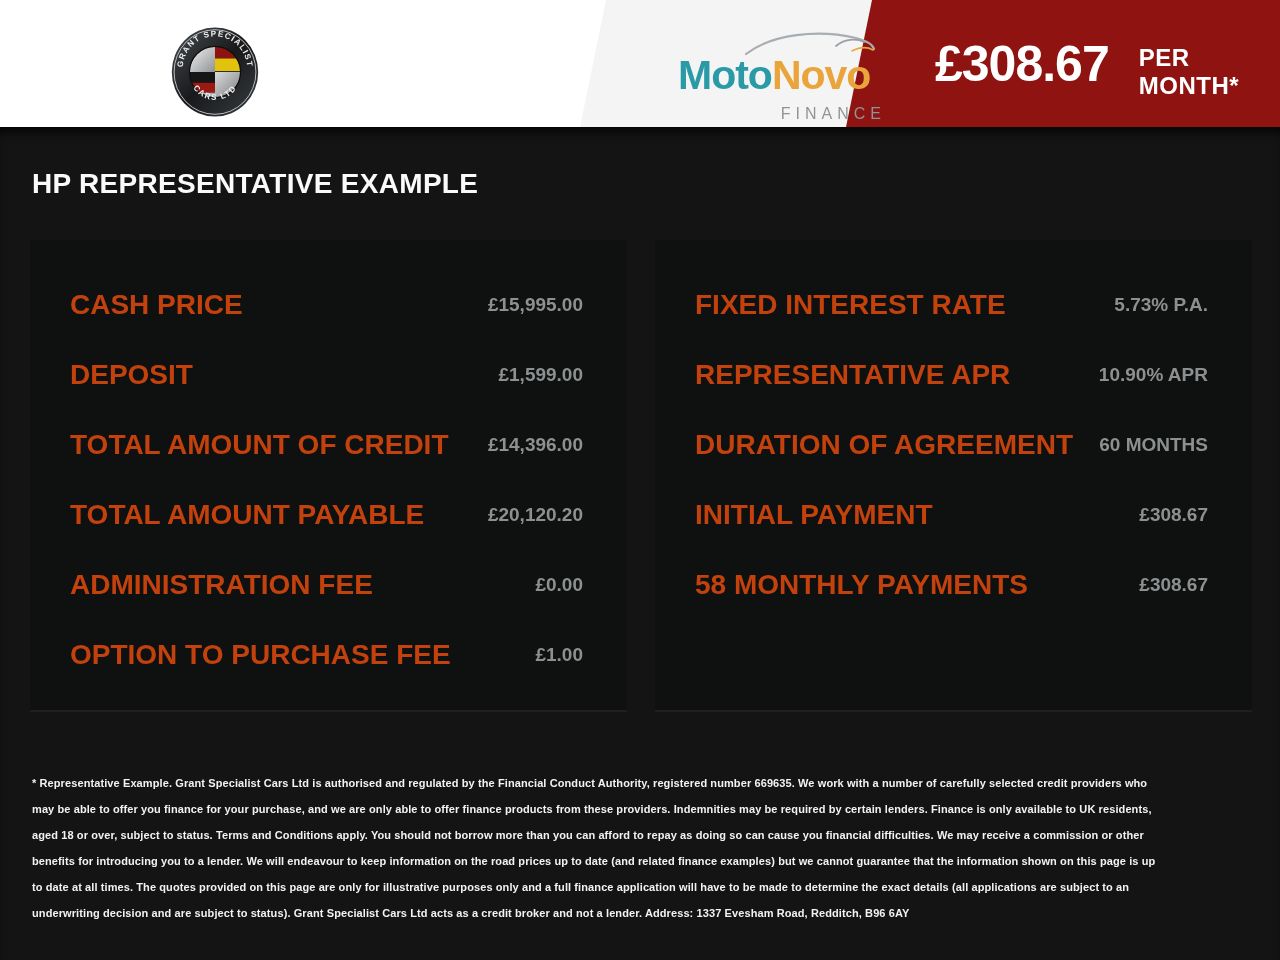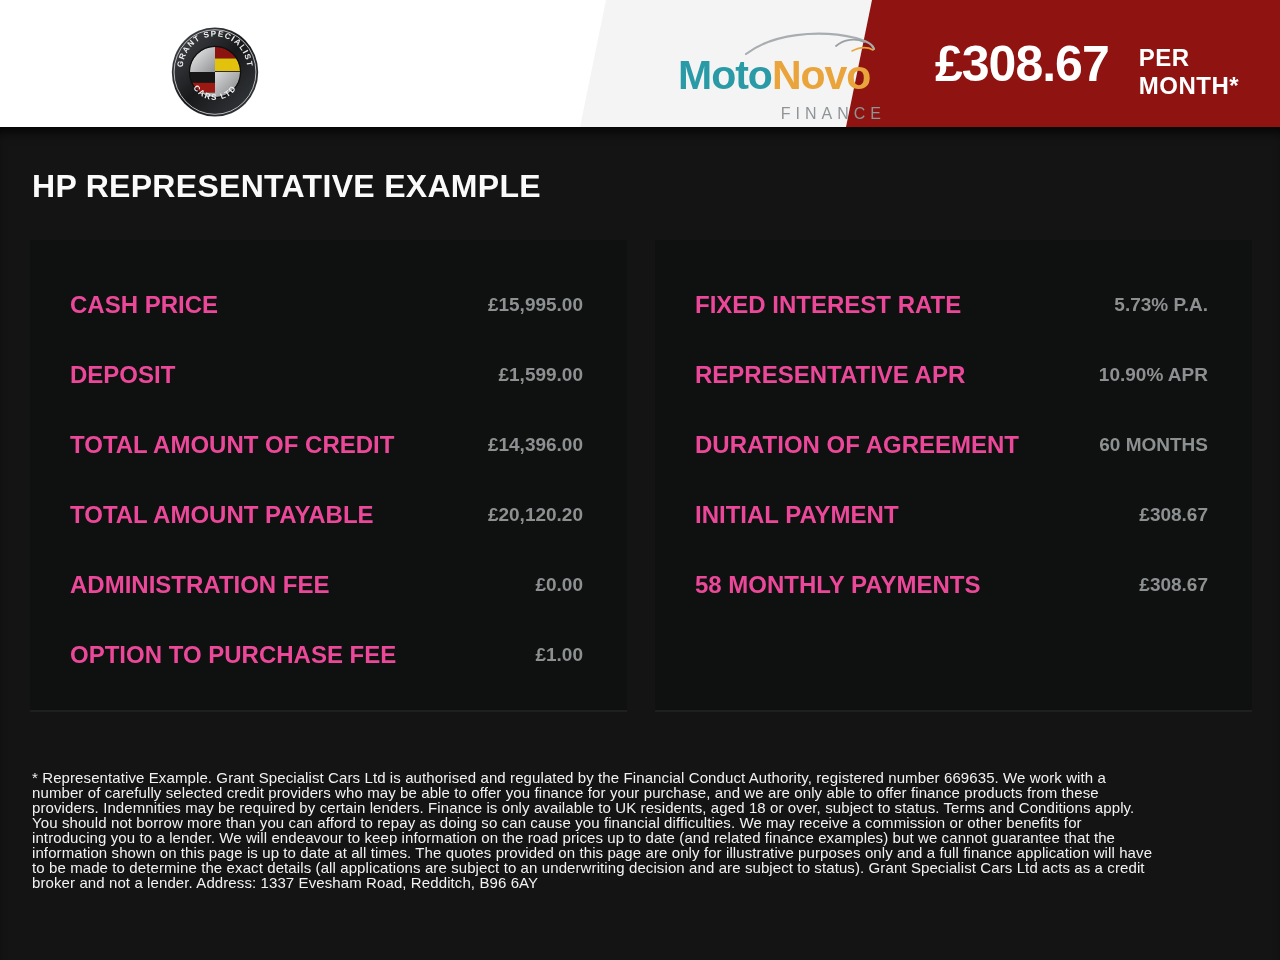--- a/index.html
+++ b/index.html
@@ -60,54 +60,54 @@
   
   .main {
     position:relative;
     width:1280px; height:833px;
     background:#141414;
     box-shadow: inset 0 10px 12px -6px rgba(0,0,0,0.9);
   }
   .page-title {
     position:absolute; left:32px; top:168px;
     transform:translateY(-127px);
-    color:#fafafa; font-size:32px; font-weight:bold; letter-spacing:0.3px;
+    color:#fafafa; font-size:28px; font-weight:bold; letter-spacing:0.3px;
   }
 
   .panels {
     position:absolute; top:113px; 
     left:30px; width:1222px;
     display:flex; gap:28px;
   }
   .panel {
     width:597px; height:470px;
     background:#0f1010;
     box-shadow:0 2px 0 rgba(255,255,255,0.05);
     padding:30px 44px 20px 40px;
     display:flex; flex-direction:column;
   }
   .row {
     height:70px;
     display:flex; align-items:center; justify-content:space-between;
     gap:16px;
   }
   .row-label {
-    color:#ec4899; font-size:24px; font-weight:bold; letter-spacing:0; white-space:nowrap;
+    color:#c2410c; font-size:28px; font-weight:bold; letter-spacing:0; white-space:nowrap;
   }
   .row-value {
     color:#8d9091; font-size:19px; font-weight:600; letter-spacing:0; white-space:nowrap;
     text-align:right;
   }
 
   
   .footnote {
     position:absolute; left:32px; top:643px; 
     width:1126px;
     color:#f2f2f2;
-    font-size:15px; font-weight:normal; line-height:15px;
+    font-size:11px; font-weight:bold; line-height:26px;
     letter-spacing:0.1px;
   }
 </style>
 </head>
 <body>
 
 <div class="header">
   <div class="header-wedge"></div>
   <div class="header-red" style="background:#8E1311;"></div>
 

